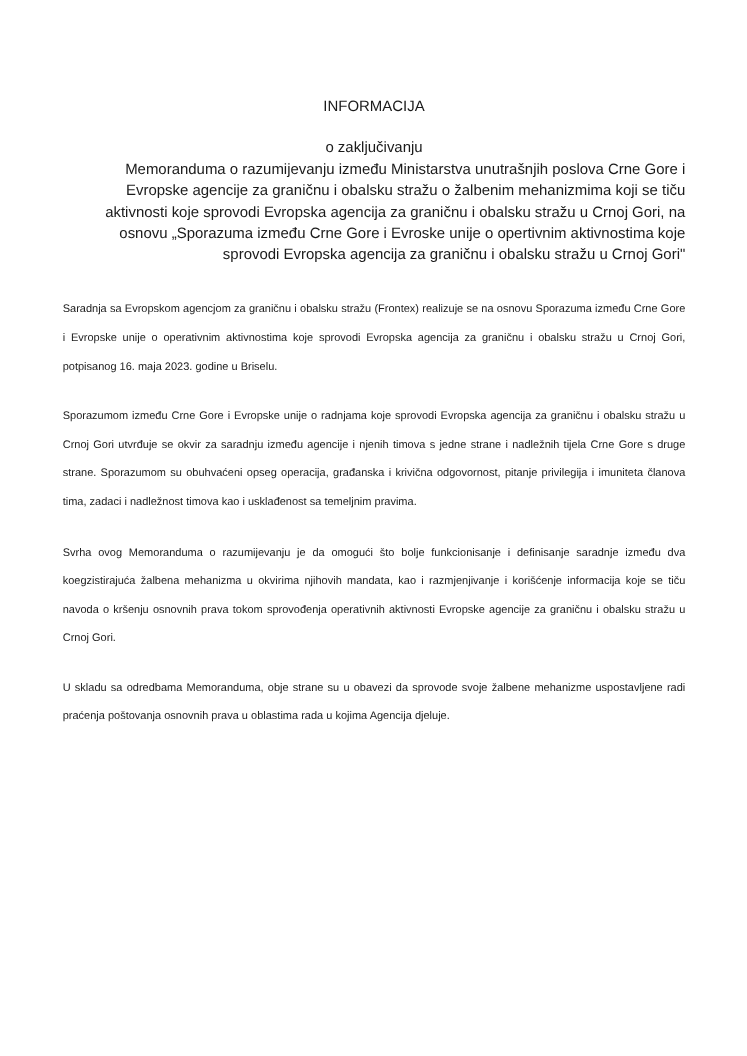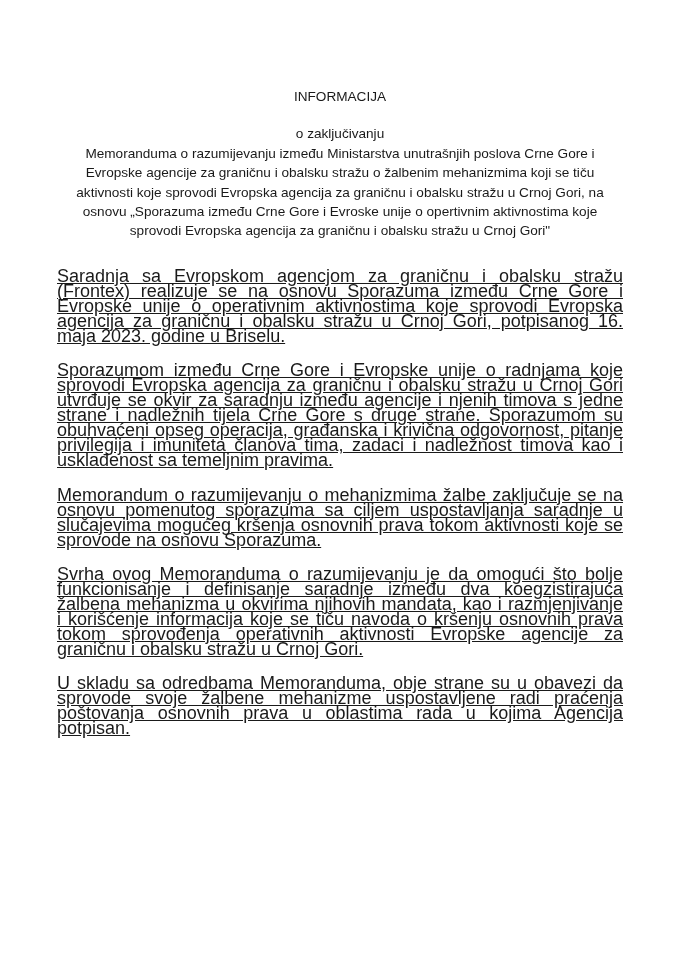--- a/index.html
+++ b/index.html
@@ -32,51 +32,49 @@
     margin: 0;
   }
   .title-main {
     margin-bottom: 18px;
   }
   .title-sub {
   }
   .title-para {
     font-size: 13.6px;
     line-height: 19.4px;
-    text-align: center;
+    text-align: right;
     margin: 0;
   }
   .body-block {
     margin-top: 28px;
   }
   p.para {
-    font-size: 18px;
-    line-height: 15px;
+    font-size: 10px;
+    line-height: 26px;
     text-align: justify;
     text-justify: inter-word;
     margin: 0 0 19.4px 0;
     hyphens: none;
-    text-decoration: underline;
   }
   p.para:last-child {
     margin-bottom: 0;
   }
 </style>
 </head>
 <body>
 
 <div class="page">
 
   <div class="title-block">
     <div class="title-line title-main">INFORMACIJA</div>
     <div class="title-line title-sub">o zaključivanju</div>
     <div class="title-para">Memoranduma o razumijevanju između Ministarstva unutrašnjih poslova Crne Gore i Evropske agencije za graničnu i obalsku stražu o žalbenim mehanizmima koji se tiču aktivnosti koje sprovodi Evropska agencija za graničnu i obalsku stražu u Crnoj Gori, na osnovu „Sporazuma između Crne Gore i Evroske unije o opertivnim aktivnostima koje sprovodi Evropska agencija za graničnu i obalsku stražu u Crnoj Gori"</div>
   </div>
 
   <div class="body-block">
     <p class="para">Saradnja sa Evropskom agencjom za graničnu i obalsku stražu (Frontex) realizuje se na osnovu  Sporazuma između Crne Gore i Evropske unije o operativnim aktivnostima koje sprovodi Evropska agencija za graničnu i obalsku stražu u Crnoj Gori, potpisanog 16. maja 2023. godine u Briselu.</p>
     <p class="para">Sporazumom između Crne Gore i Evropske unije o radnjama koje sprovodi Evropska agencija za graničnu i obalsku stražu u Crnoj Gori utvrđuje se okvir za saradnju između agencije i njenih timova s jedne strane i nadležnih tijela Crne Gore s druge strane. Sporazumom su obuhvaćeni opseg operacija, građanska i krivična odgovornost, pitanje privilegija i imuniteta članova tima, zadaci i nadležnost timova kao i usklađenost sa temeljnim pravima.</p>
-    <p class="para">Memorandum o razumijevanju o mehanizmima žalbe zaključuje se na osnovu pomenutog sporazuma sa ciljem uspostavljanja saradnje u slučajevima mogućeg kršenja osnovnih prava tokom aktivnosti koje se sprovode na osnovu Sporazuma.</p>
     <p class="para">Svrha ovog Memoranduma o razumijevanju je da omogući što bolje funkcionisanje i definisanje saradnje između dva koegzistirajuća žalbena mehanizma u okvirima njihovih mandata, kao i razmjenjivanje i korišćenje informacija koje se tiču navoda o kršenju osnovnih prava tokom sprovođenja operativnih aktivnosti Evropske agencije za graničnu i obalsku stražu u Crnoj Gori.</p>
-    <p class="para">U skladu sa odredbama Memoranduma, obje strane su u obavezi da sprovode svoje žalbene mehanizme uspostavljene radi praćenja poštovanja osnovnih prava u oblastima rada u kojima Agencija potpisan.</p>
+    <p class="para">U skladu sa odredbama Memoranduma, obje strane su u obavezi da sprovode svoje žalbene mehanizme uspostavljene radi praćenja poštovanja osnovnih prava u oblastima rada u kojima Agencija djeluje.</p>
   </div>
 
 </div>
 
 </body></html>

